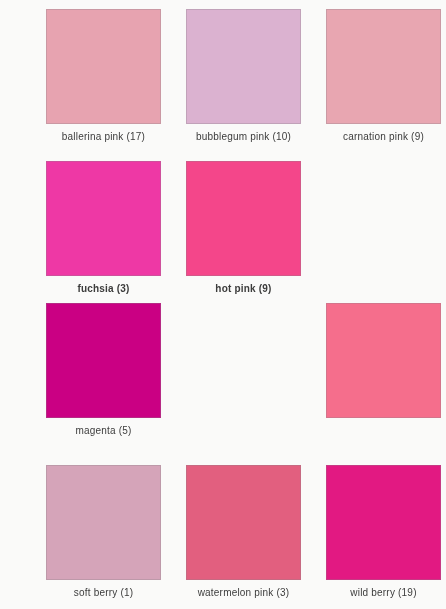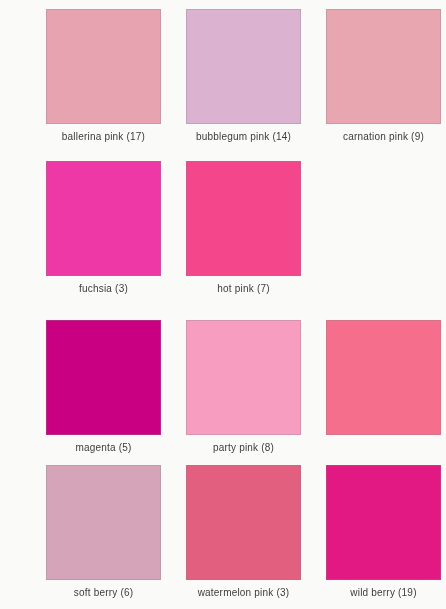--- a/index.html
+++ b/index.html
@@ -18,22 +18,22 @@
   .swatch-cell {
     position:absolute;
     width:115px; height:136px;
   }
   
   .c1 { left:27px;  }
   .c2 { left:167px; }
   .c3 { left:307px; }
   
   .r1 { top:9px;   }
-  .r2 { top:161px; }
-  .r3 { top:320px; }
+  .r2 { top:161px;font-weight:bold; }
+  .r3 { top:303px; }
   .r4 { top:465px; }
 
   .swatch-chip {
     position:absolute; left:0; top:0;
     width:115px; height:115px;
     box-sizing:border-box;
     border:1px solid rgba(140,130,136,0.32);
     background:#ccc;
   }
   .swatch-label {
@@ -52,56 +52,52 @@
 
 <div id="palette-grid">
 
   <div class="swatch-cell c1 r1">
     <div class="swatch-chip" style="background-color:#e7a3b0"></div>
     <div class="swatch-label">ballerina pink (17)</div>
   </div>
 
   <div class="swatch-cell c2 r1">
     <div class="swatch-chip" style="background-color:#dbb2d0"></div>
-    <div class="swatch-label">bubblegum pink (14)</div>
+    <div class="swatch-label">bubblegum pink (10)</div>
   </div>
 
   <div class="swatch-cell c3 r1">
     <div class="swatch-chip" style="background-color:#e8a6b1"></div>
     <div class="swatch-label">carnation pink (9)</div>
   </div>
 
   <div class="swatch-cell c1 r2">
     <div class="swatch-chip" style="background-color:#ee38a5"></div>
     <div class="swatch-label">fuchsia (3)</div>
   </div>
 
   <div class="swatch-cell c2 r2">
     <div class="swatch-chip" style="background-color:#f4468a"></div>
-    <div class="swatch-label">hot pink (7)</div>
+    <div class="swatch-label">hot pink (9)</div>
   </div>
 
 
   <div class="swatch-cell c1 r3">
     <div class="swatch-chip" style="background-color:#ca0083"></div>
     <div class="swatch-label">magenta (5)</div>
   </div>
 
-  <div class="swatch-cell c2 r3">
-    <div class="swatch-chip" style="background-color:#f79dc0"></div>
-    <div class="swatch-label">party pink (8)</div>
-  </div>
 
   <div class="swatch-cell c3 r3">
     <div class="swatch-chip" style="background-color:#f56e8c"></div>
   </div>
 
   <div class="swatch-cell c1 r4">
     <div class="swatch-chip" style="background-color:#d5a4b9"></div>
-    <div class="swatch-label">soft berry (6)</div>
+    <div class="swatch-label">soft berry (1)</div>
   </div>
 
   <div class="swatch-cell c2 r4">
     <div class="swatch-chip" style="background-color:#e25f7f"></div>
     <div class="swatch-label">watermelon pink (3)</div>
   </div>
 
   <div class="swatch-cell c3 r4">
     <div class="swatch-chip" style="background-color:#e21982"></div>
     <div class="swatch-label">wild berry (19)</div>

